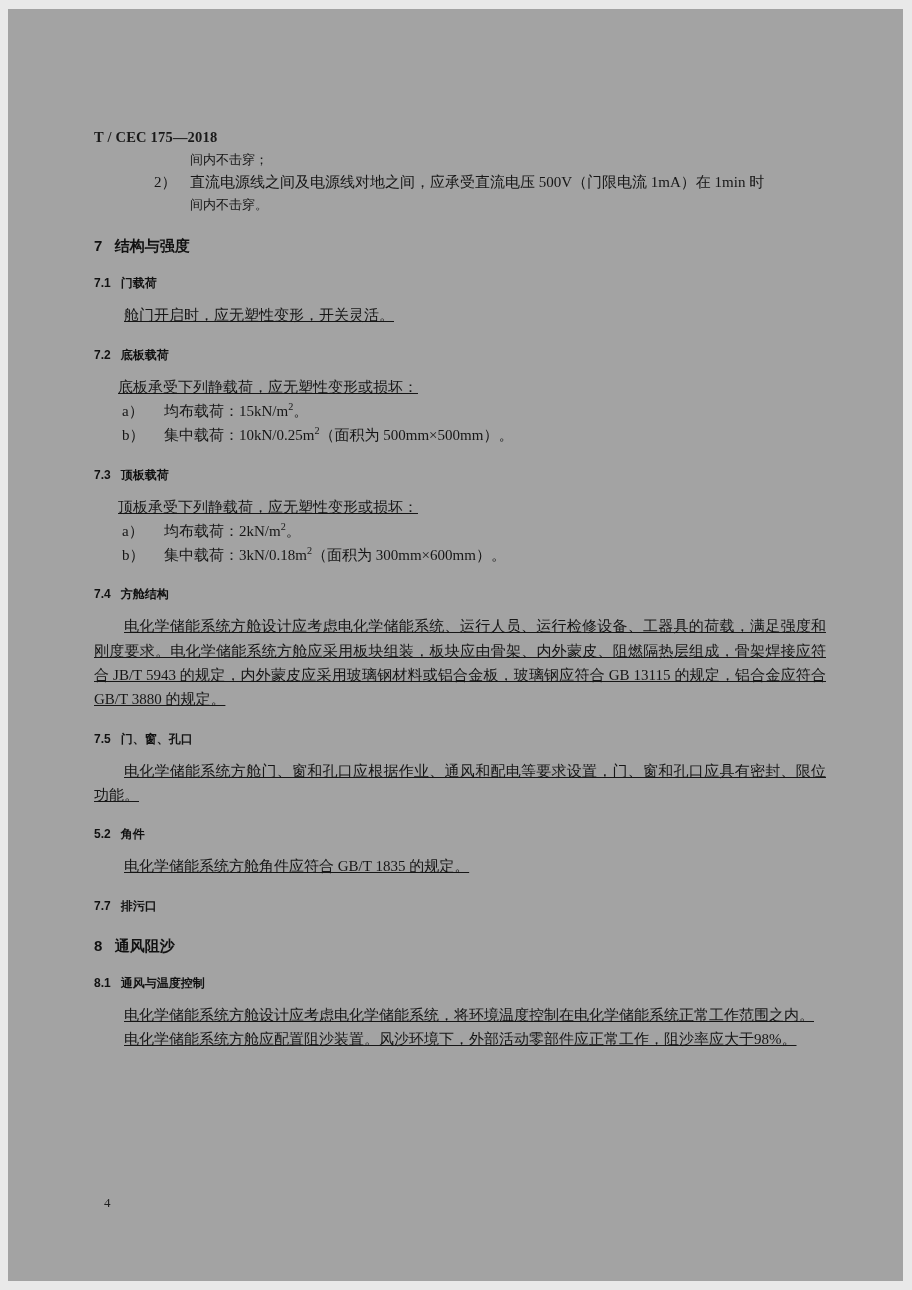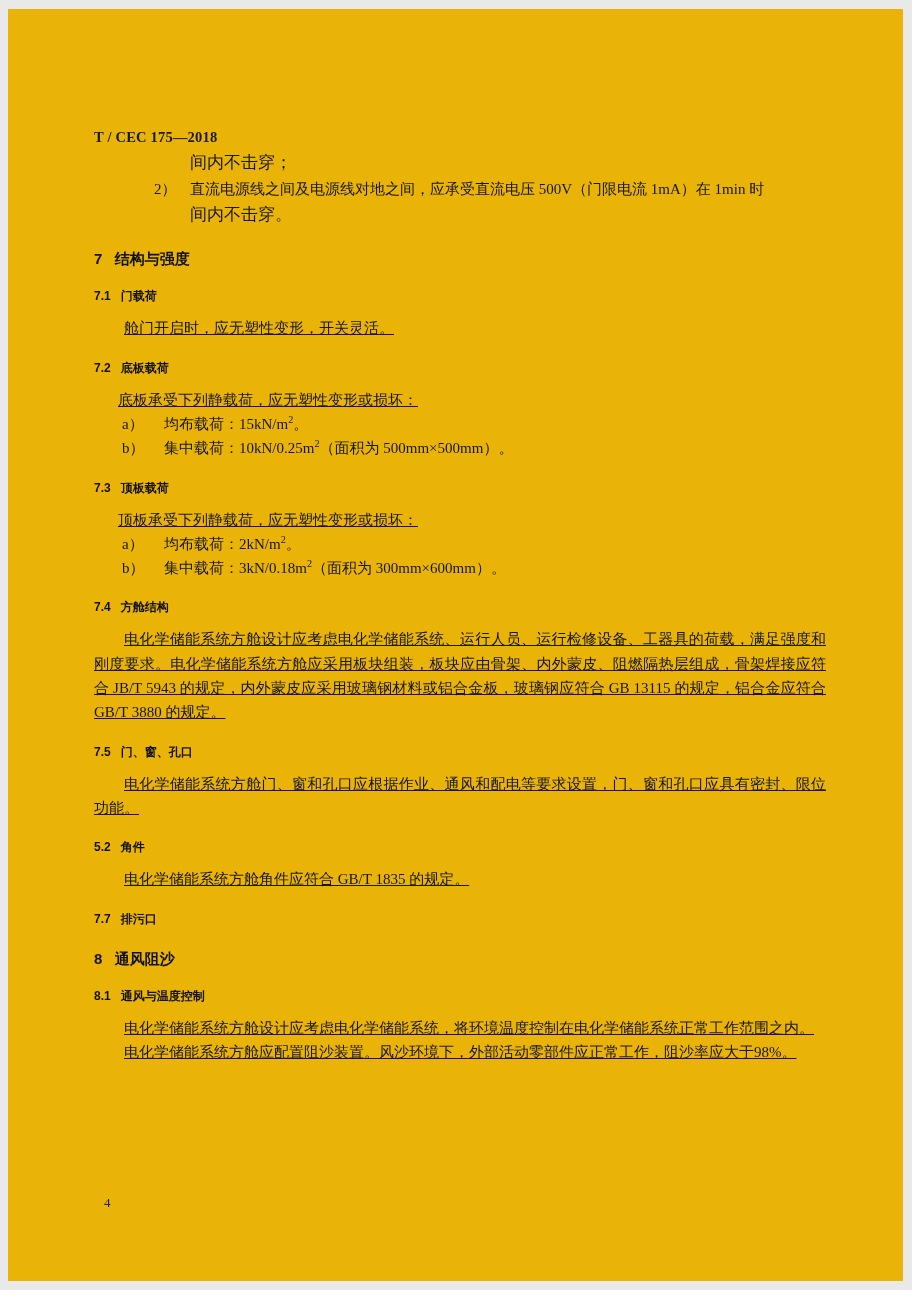--- a/index.html
+++ b/index.html
@@ -12,21 +12,21 @@
     height: 1290px;
     overflow: hidden;
     font-family: "Liberation Serif", "DejaVu Serif", serif;
   }
   .page {
     position: absolute;
     left: 8px;
     top: 9px;
     width: 895px;
     height: 1272px;
-    background: #eab308;
+    background: #a3a3a3;
   }
   .content {
     position: absolute;
     left: 78px;
     top: 120px;
     width: 740px;
   }
 
   
   .runhead {
@@ -79,21 +79,21 @@
     margin-left: 32px;
   }
 
   
   .numlist {
     margin: 0 0 0 8px;
     padding: 0;
   }
   .numlist .contline {
     font-family: "Liberation Serif", "DejaVu Serif", serif;
-    font-size: 17px;
+    font-size: 13px;
     line-height: 1.62;
     color: #161616;
     margin-left: 96px;
   }
   .numitem {
     display: flex;
     align-items: flex-start;
     font-family: "Liberation Serif", "DejaVu Serif", serif;
     font-size: 15px;
     line-height: 1.62;

